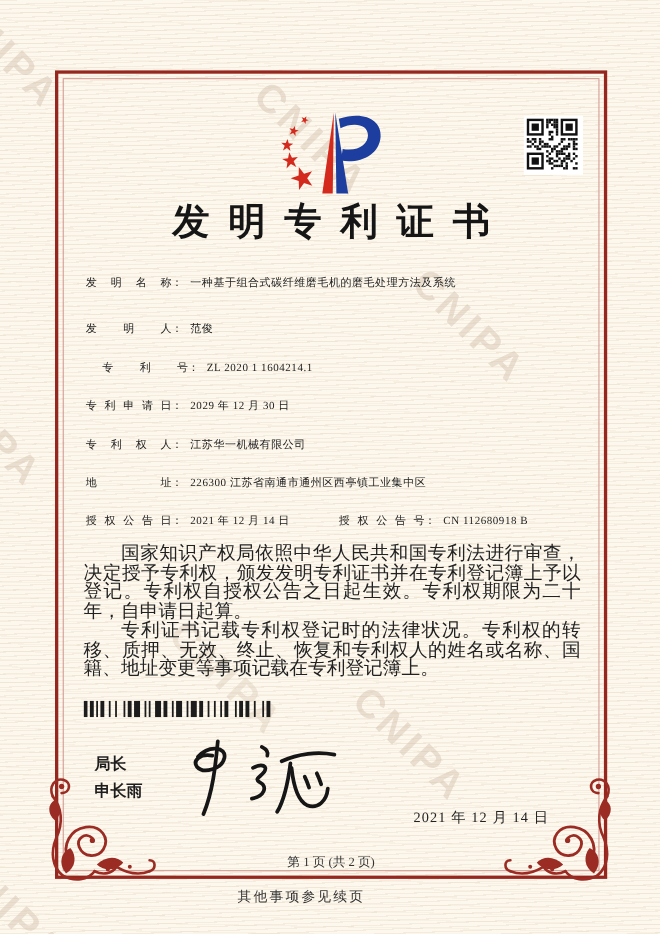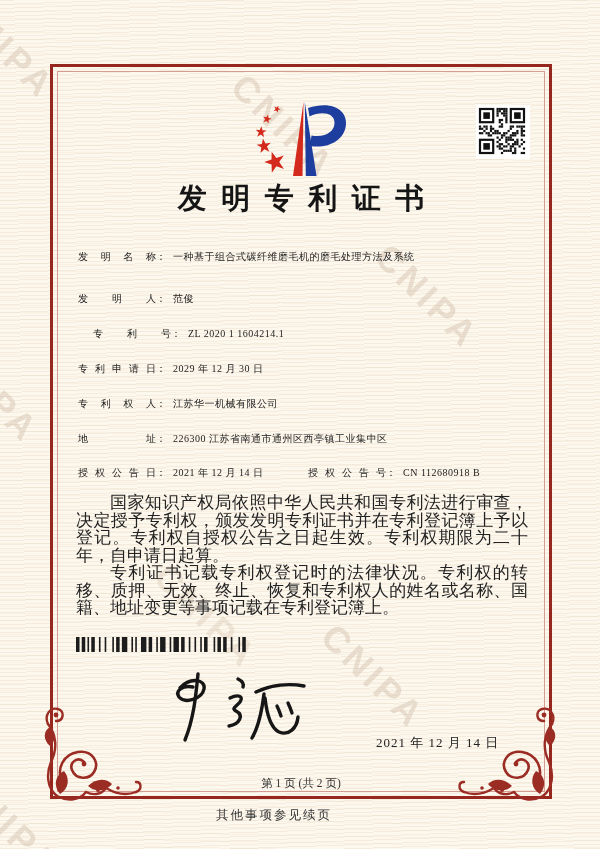--- a/index.html
+++ b/index.html
@@ -24,21 +24,21 @@
   .frame-inner{position:absolute;left:57px;top:71px;width:488px;height:721px;
     border:1px solid #d39d94;box-sizing:border-box;}
   .corner-orn{position:absolute;width:104px;height:104px;}
   .corner-orn.left{left:38px;top:702px;}
   .corner-orn.right{left:458px;top:702px;transform:scaleX(-1);}
   
   .cert-no{position:absolute;left:76px;top:103px;font-size:13px;letter-spacing:1px;color:#222;}
   .logo{position:absolute;left:246px;top:99px;width:104px;height:80px;}
   .qr{position:absolute;left:476px;top:105px;width:54px;height:54px;}
   .title{position:absolute;left:50px;top:179px;width:502px;text-align:center;
-    font-size:29px;font-weight:bold;letter-spacing:0.5em;text-indent:0.5em;color:#151515;}
+    font-size:34px;font-weight:bold;letter-spacing:0.5em;text-indent:0.5em;color:#151515;}
   
   .field{position:absolute;left:78px;font-size:10px;white-space:nowrap;color:#222;}
   .field .lbl{display:inline-block;width:78px;text-align:justify;text-align-last:justify;}
   .field .colon{display:inline-block;}
   .field .val{display:inline-block;margin-left:7px;letter-spacing:0.5px;}
   .field.grant-no{left:308px;}
   
   .paras{position:absolute;left:76px;top:494px;width:452px;font-size:17px;
     line-height:17.5px;text-align:justify;color:#222;}
   .paras p{margin:0;text-indent:2em;}
@@ -318,20 +318,24 @@
       <rect x="124.22" y="0" width="1.61" height="15" fill="#1c1c1c"></rect>
       <rect x="128.04" y="0" width="3.52" height="15" fill="#1c1c1c"></rect>
       <rect x="137.60" y="0" width="1.61" height="15" fill="#1c1c1c"></rect>
       <rect x="141.42" y="0" width="3.52" height="15" fill="#1c1c1c"></rect>
       <rect x="147.16" y="0" width="3.52" height="15" fill="#1c1c1c"></rect>
       <rect x="154.80" y="0" width="1.61" height="15" fill="#1c1c1c"></rect>
       <rect x="162.44" y="0" width="1.61" height="15" fill="#1c1c1c"></rect>
       <rect x="166.27" y="0" width="3.52" height="15" fill="#1c1c1c"></rect>
     </svg>
 
+  <div class="officer">
+    <div>局长</div>
+    <div>申长雨</div>
+  </div>
 
   <svg class="sig" viewBox="0 0 160 88">
     <g stroke="#161616" fill="none" stroke-width="3.4" stroke-linecap="round" stroke-linejoin="round">
       <path d="M40 8 C38 28 36 52 27 74"></path>
       <path d="M22 22 C32 11 48 13 46 23 C44 33 27 38 21 31 C17 25 24 19 35 21"></path>
       <path d="M80 13 C84 15 86 18 85 21"></path>
       <path d="M72 32 C80 28 86 30 82 36 C78 41 73 42 78 45 C86 49 82 58 71 60"></path>
       <path d="M98 26 C113 19 131 17 146 20"></path>
       <path d="M106 28 C104 44 101 60 94 72"></path>
       <path d="M107 32 C109 50 113 62 121 66 C131 70 139 62 140 51"></path>

